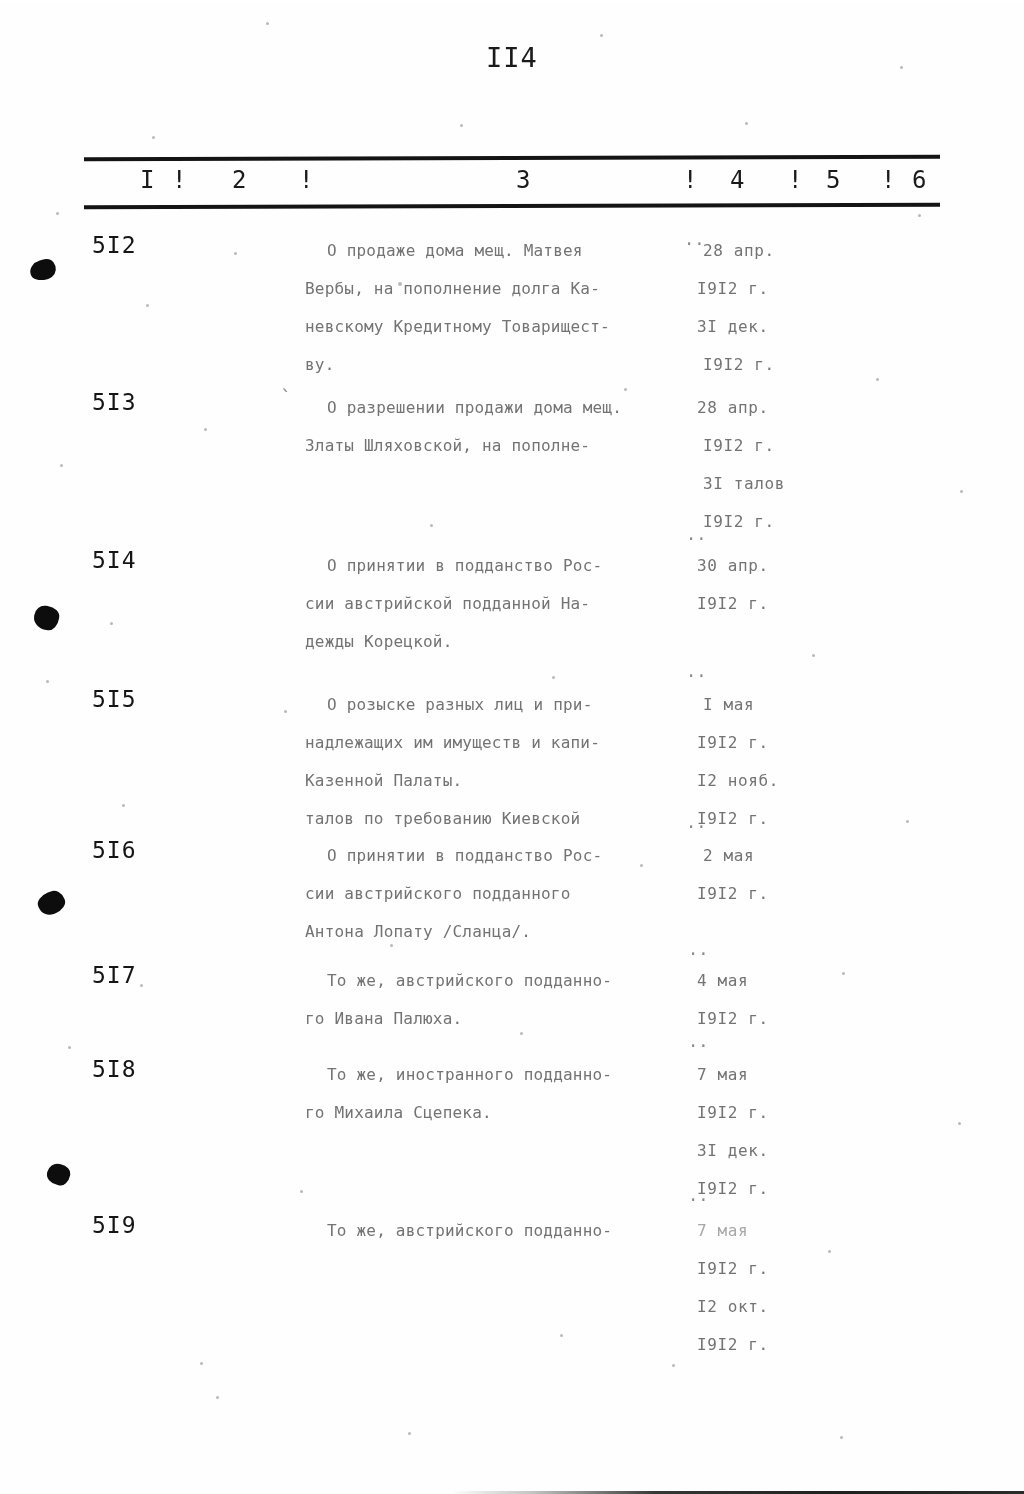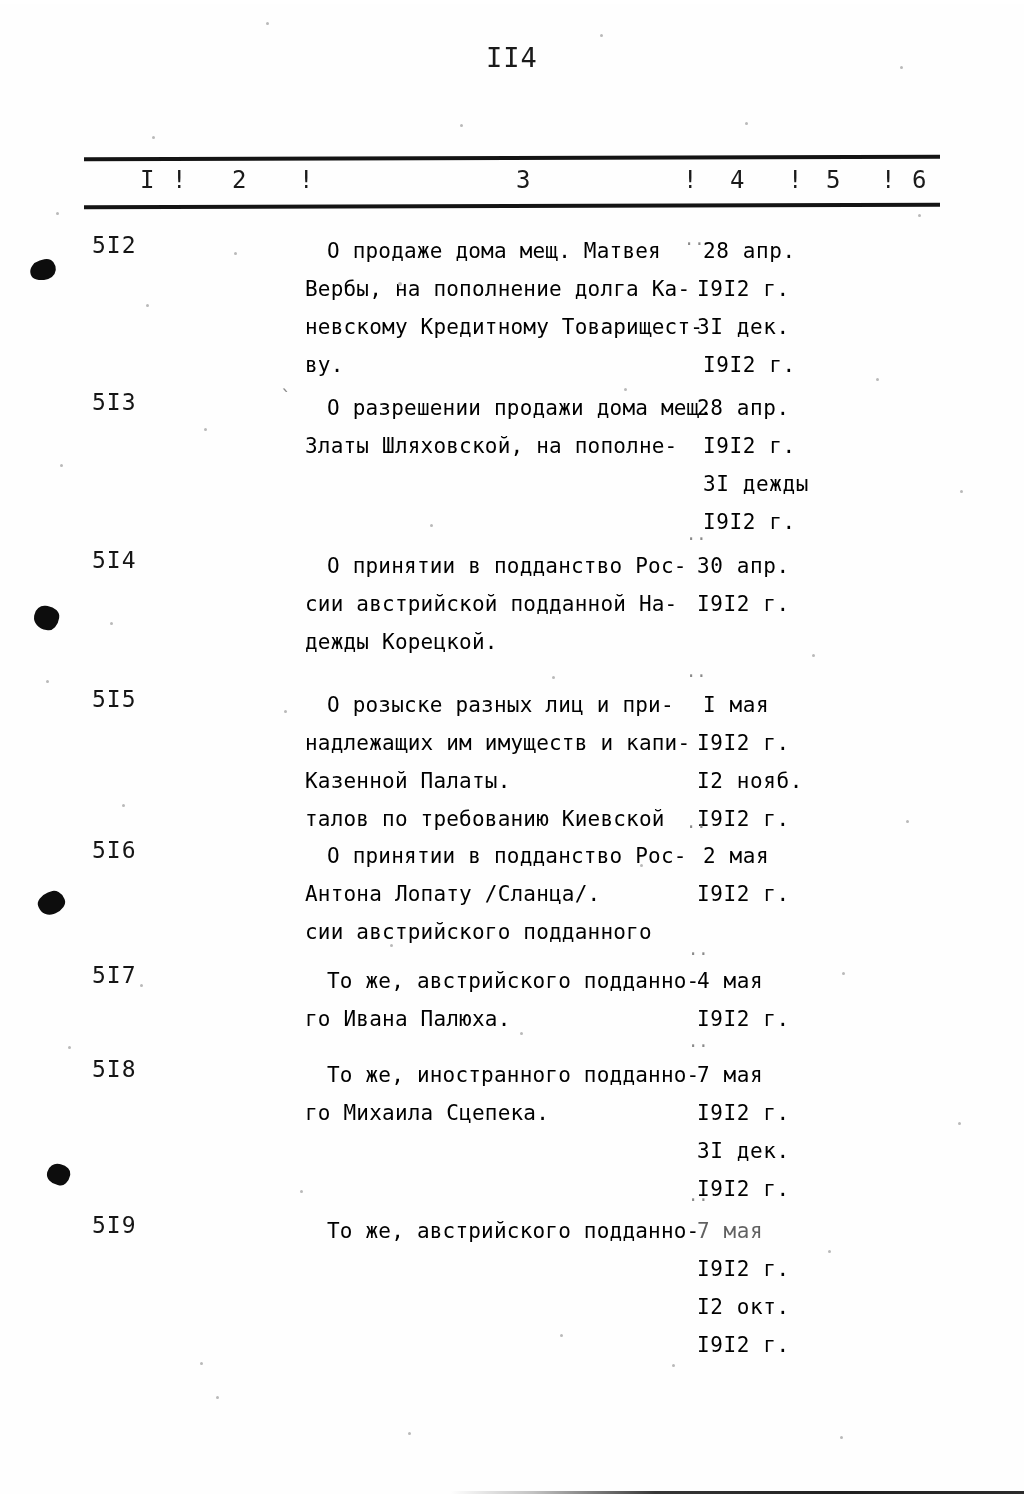--- a/index.html
+++ b/index.html
@@ -95,25 +95,25 @@
     top: 0;
     width: 400px;
   }
   .entry .dates {
     position: absolute;
     left: 697px;
     top: 0;
     width: 240px;
   }
   .line {
-    font-size: 21px;
+    font-size: 16px;
     line-height: 38px;
     height: 38px;
     white-space: nowrap;
-    color: #000000;
+    color: #737373;
     letter-spacing: 0.2px;
   }
   .line.ind {
     padding-left: 22px;
   }
   .dates .line {
     letter-spacing: 0.6px;
   }
   .dates .line.nudge {
     padding-left: 6px;
@@ -214,21 +214,21 @@
 
   <div class="entry" style="top:385px;">
     <div class="num">5I3</div>
     <div class="body">
       <div class="line ind">О разрешении продажи дома мещ.</div>
       <div class="line">Златы Шляховской, на пополне-</div>
     </div>
     <div class="dates">
       <div class="line">28 апр.</div>
       <div class="line nudge">I9I2 г.</div>
-      <div class="line nudge">3I дежды</div>
+      <div class="line nudge">3I талов</div>
       <div class="line nudge">I9I2 г.</div>
     </div>
     <span class="tick" style="left:280px; top:-4px; font-size:20px;">`</span>
   </div>
 
   <div class="entry" style="top:543px;">
     <div class="num">5I4</div>
     <div class="body">
       <div class="line ind">О принятии в подданство Рос-</div>
       <div class="line">сии австрийской подданной На-</div>
@@ -255,22 +255,22 @@
       <div class="line">I2 нояб.</div>
       <div class="line">I9I2 г.</div>
     </div>
     <span class="tick" style="left:686px; top:-20px;">··</span>
   </div>
 
   <div class="entry" style="top:833px;">
     <div class="num">5I6</div>
     <div class="body">
       <div class="line ind">О принятии в подданство Рос-</div>
+      <div class="line">сии австрийского подданного</div>
       <div class="line">Антона Лопату /Сланца/.</div>
-      <div class="line">сии австрийского подданного</div>
     </div>
     <div class="dates">
       <div class="line nudge">2 мая</div>
       <div class="line">I9I2 г.</div>
     </div>
     <span class="tick" style="left:686px; top:-20px;">··</span>
   </div>
 
   <div class="entry" style="top:958px;">
     <div class="num">5I7</div>

